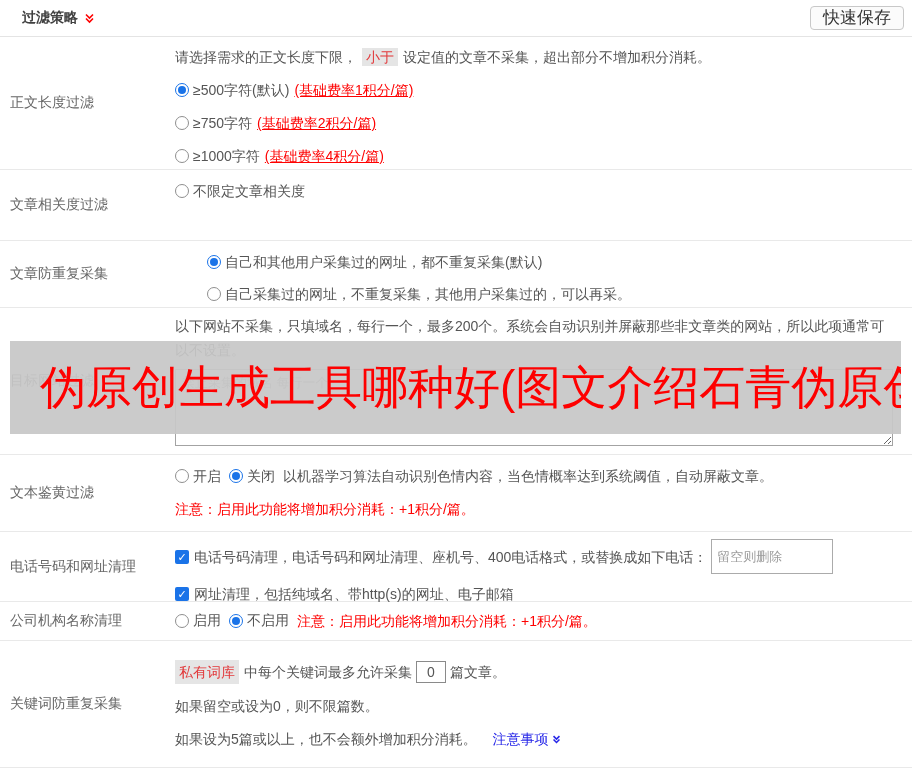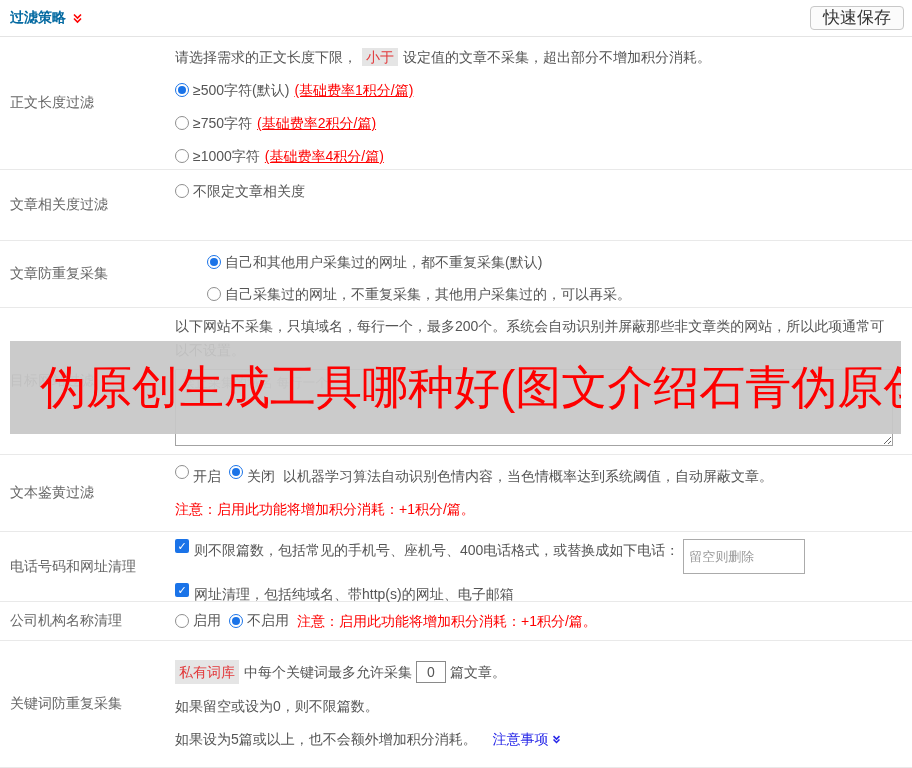--- a/index.html
+++ b/index.html
@@ -9,21 +9,21 @@
     font-family:"Liberation Sans","DejaVu Sans",sans-serif;
     font-size:14px; color:#555;
   }
   .page { position:relative; width:912px; height:768px; background:#fff; }
 
   
   .topbar {
     height:37px; display:flex; align-items:center; justify-content:space-between;
     padding:0 8px 0 10px; border-bottom:1px solid #e4e4e4;
   }
-  .topbar-title { color:#0369a1; font-weight:bold; display:inline-flex; align-items:center; gap:5px; }
+  .topbar-title { color:#404040; font-weight:bold; display:inline-flex; align-items:center; gap:5px;margin-left:12px; }
   .chev { display:inline-block; }
   .save-btn {
     background:#fbfbfb; border:1px solid #c8c8c8; border-radius:4px;
     color:#333; font-size:17px; padding:4px 12px; line-height:14px; cursor:pointer;
     font-family:inherit;
   }
 
   
   .row { display:flex; border-bottom:1px solid #e9e9e9; width:100%; }
   .row:last-child { border-bottom:none; }
@@ -87,21 +87,21 @@
     width:122px; height:35px; border:1px solid #ababab; margin-left:4px;
     font-family:inherit; font-size:13px; color:#555; padding:0 5px;
   }
   .phone-input::placeholder { color:#9b9b9b; }
   .count-input {
     width:30px; height:22px; border:1px solid #8a8a8a; text-align:center;
     font-family:inherit; font-size:14px; color:#555; margin:0 4px; padding:0;
   }
 
   .gap8 { display:inline-block; width:8px; }
-  .opt-row-inline { display:flex; line-height:22px; }
+  .opt-row-inline { display:flex; align-items:center; line-height:22px; }
   .r6 .opt-row-inline + .opt-row-inline { margin-top:9px; }
   .r8 .kline { margin-top:11px; line-height:22px; }
   .r8 .kline.first { margin-top:12px; display:flex; align-items:center; }
 
   
   .overlay {
     position:absolute; left:10px; top:341px; width:891px; height:93px;
     background:rgba(199,199,199,0.93);
     display:flex; align-items:center; overflow:hidden;
     padding-left:30px; z-index:5;
@@ -196,21 +196,21 @@
       </div>
       <div class="note" style="margin-top:11px;">注意：启用此功能将增加积分消耗：+1积分/篇。</div>
     </div>
   </div>
 
   <div class="row r6">
     <div class="row-label">电话号码和网址清理</div>
     <div class="row-content">
       <div class="opt-row-inline">
         <span class="checkbox">✓</span>
-        <span>则不限篇数，包括常见的手机号、座机号、400电话格式，或替换成如下电话：</span>
+        <span>电话号码清理，电话号码和网址清理、座机号、400电话格式，或替换成如下电话：</span>
         <input class="phone-input" type="text" placeholder="留空则删除" style="">
       </div>
       <div class="opt-row-inline">
         <span class="checkbox">✓</span>
         <span>网址清理，包括纯域名、带http(s)的网址、电子邮箱</span>
       </div>
     </div>
   </div>
 
   <div class="row r7">

